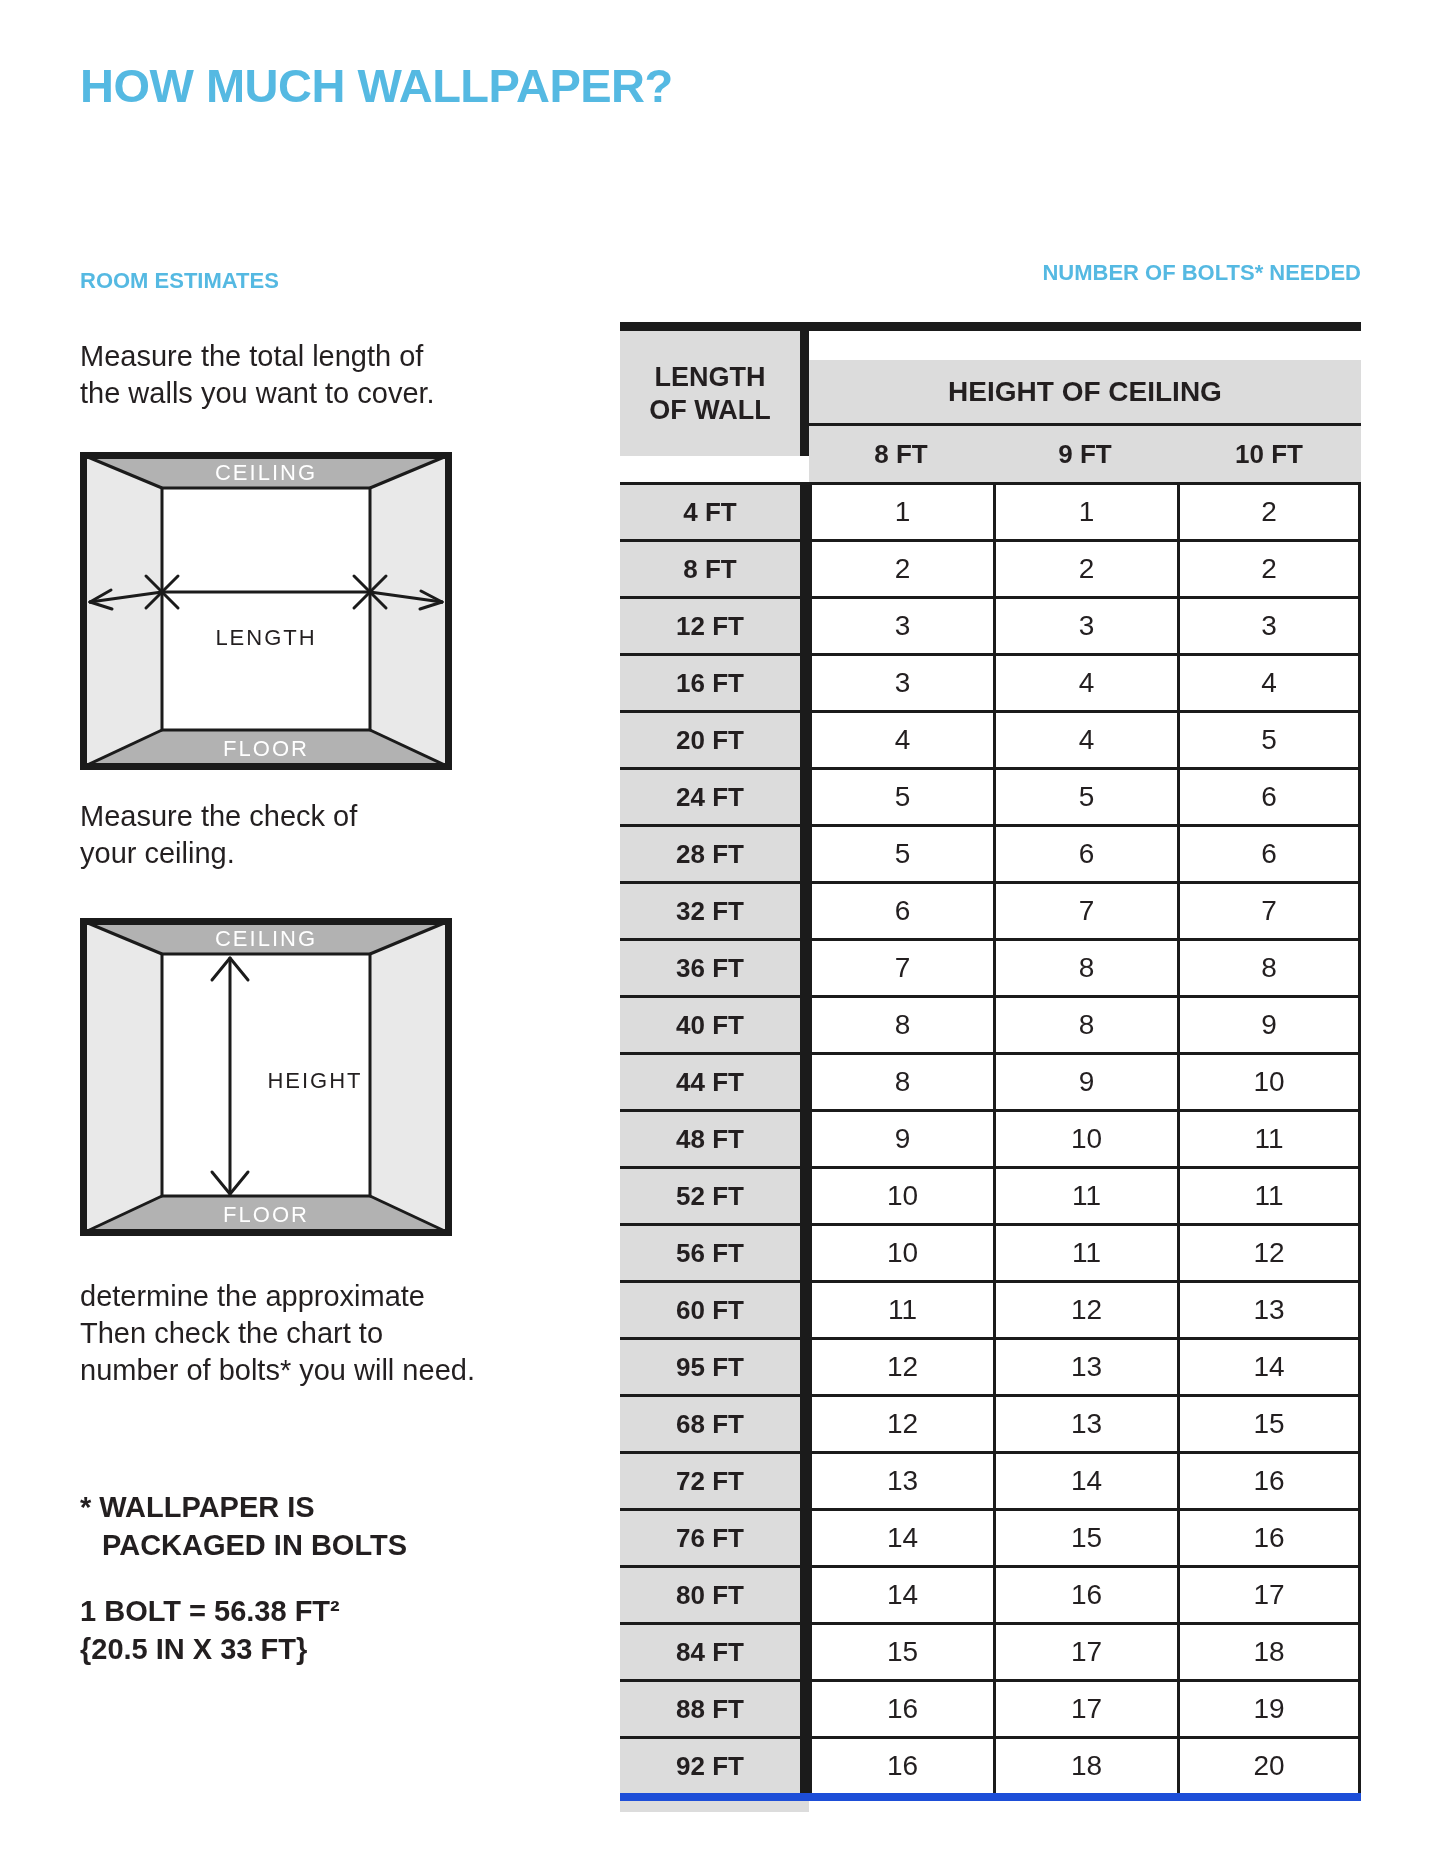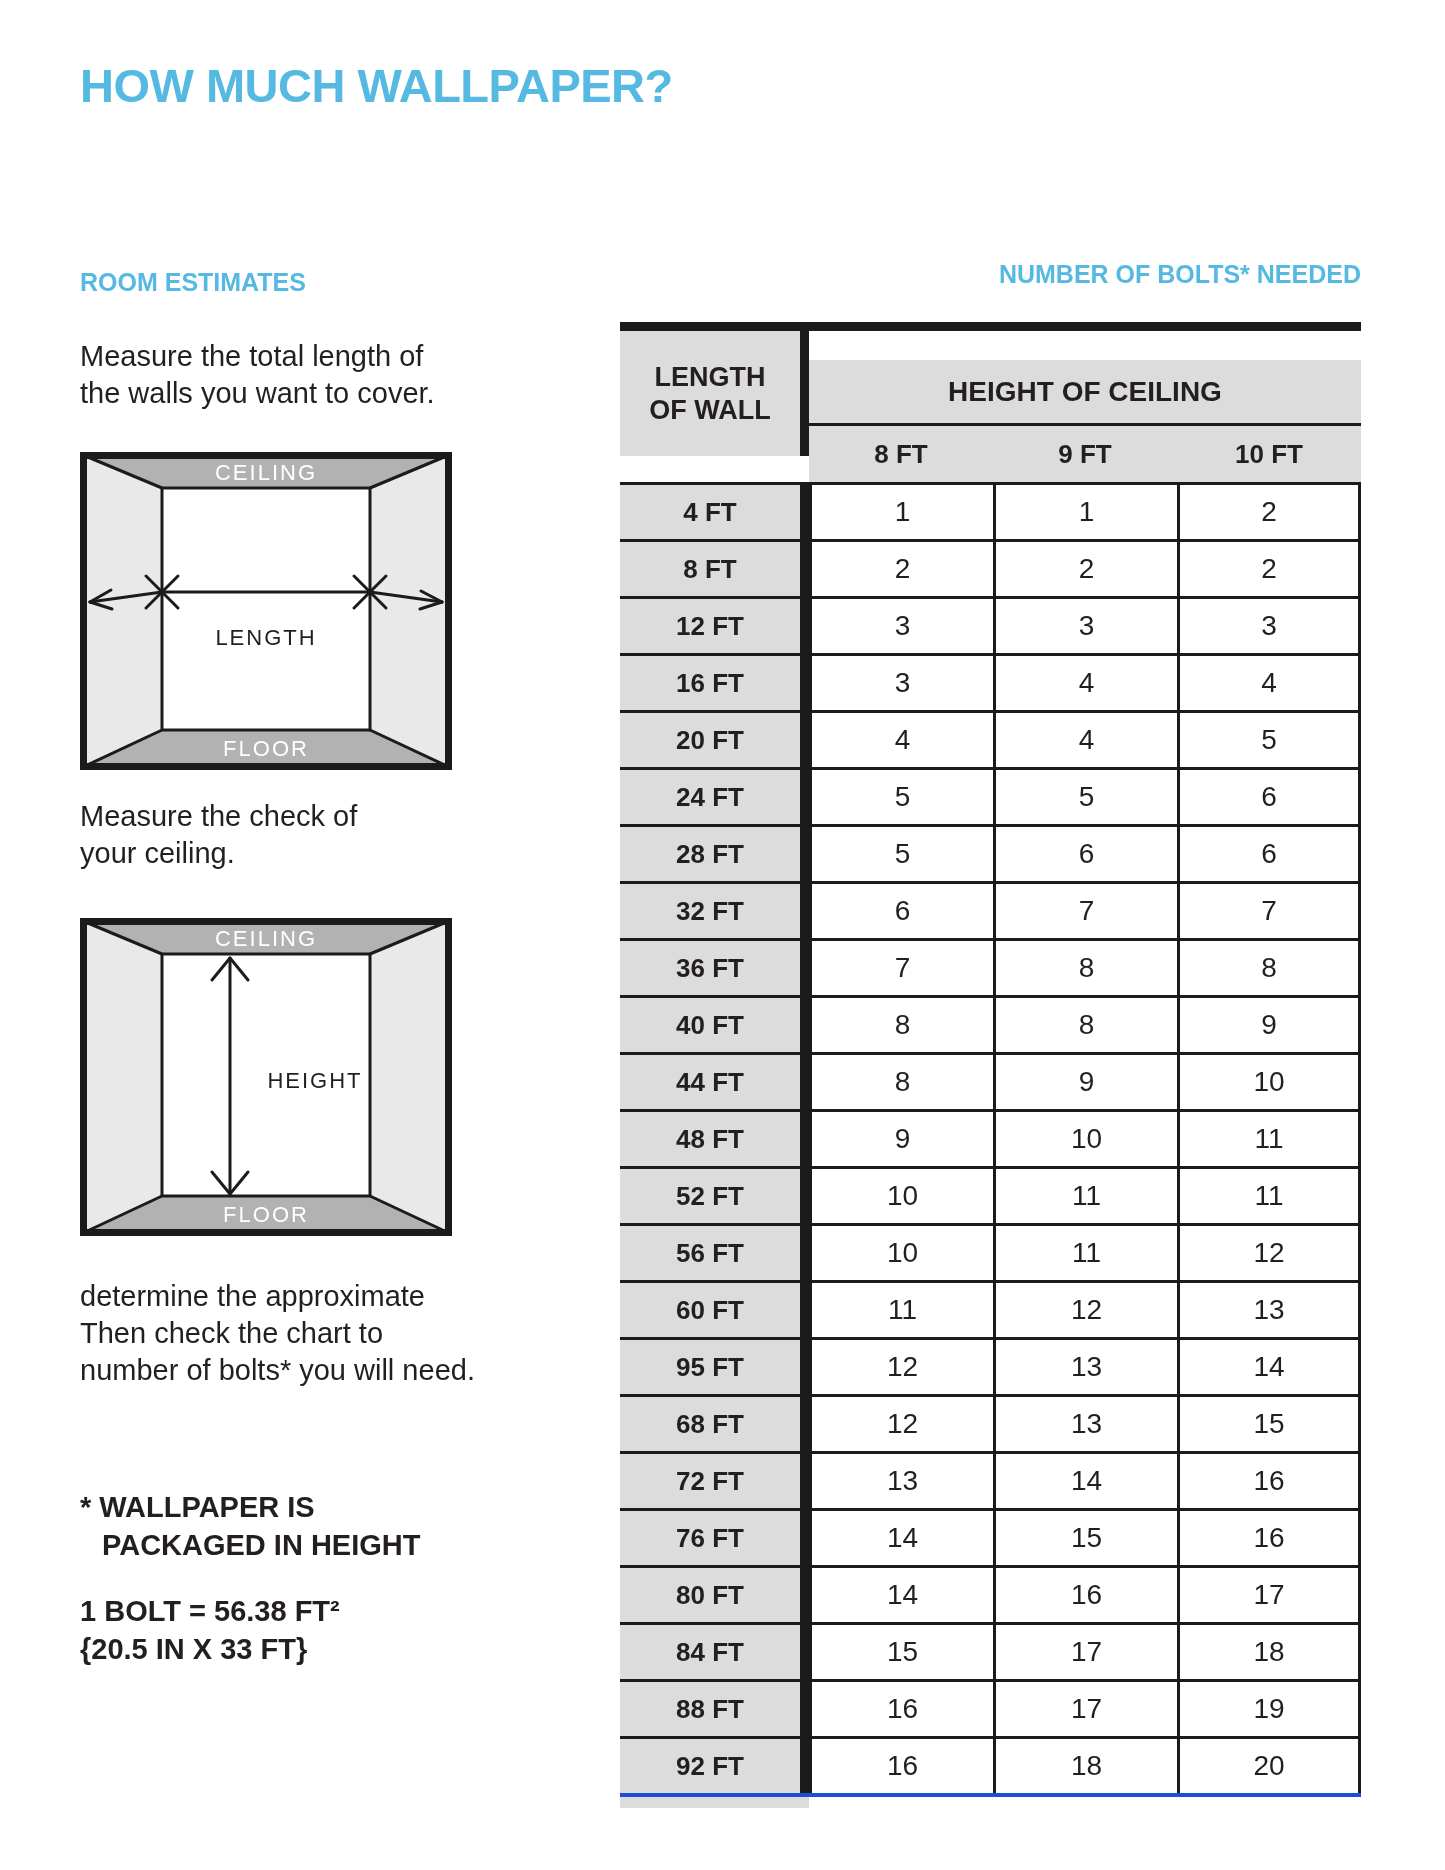--- a/index.html
+++ b/index.html
@@ -11,21 +11,21 @@
   .abs{position:absolute;}
 
   
   .page-title{
     left:80px;top:58px;font-size:47px;font-weight:bold;color:#55b9e2;
     letter-spacing:-0.5px;white-space:nowrap;
   }
 
   
   .sec-head{
-    font-size:25px;font-weight:bold;color:#55b9e2;white-space:nowrap;
+    font-size:22px;font-weight:bold;color:#55b9e2;white-space:nowrap;
   }
   .room-est{left:80px;top:268px;}
   .bolts-head{left:620px;top:260px;width:741px;text-align:right;}
 
   
   .para{font-size:29px;line-height:37px;color:#231f20;}
   .para1{left:80px;top:338px;}
   .para2{left:80px;top:798px;}
   .para3{left:80px;top:1278px;}
 
@@ -54,21 +54,21 @@
   .th-group{
     height:66px;background:#dcdcdc;border-bottom:3px solid #1b1b1b;
     box-sizing:border-box;display:flex;align-items:center;justify-content:center;
     font-size:28px;font-weight:bold;margin-top:29px;
   }
   .th-subs{display:flex;height:56px;background:#dcdcdc;}
   .th-sub{
     width:184px;display:flex;align-items:center;justify-content:center;
     font-size:26px;font-weight:bold;
   }
-  .tbody{border-bottom:4px solid #1d4ed8;}
+  .tbody{border-bottom:8px solid #1d4ed8;}
   .tr{display:flex;height:57px;}
   .td-label{
     width:189px;box-sizing:border-box;background:#dcdcdc;
     border-right:9px solid #1b1b1b;border-top:3px solid #1b1b1b;
     display:flex;align-items:center;justify-content:center;
     font-size:26px;font-weight:bold;
   }
   .td{
     width:184px;box-sizing:border-box;background:#ffffff;
     border-top:3px solid #1b1b1b;border-left:3px solid #1b1b1b;
@@ -155,21 +155,21 @@
 </svg>
 
 <div class="abs para para3">
   <div>determine the approximate</div>
   <div>Then check the chart to</div>
   <div>number of bolts* you will need.</div>
 </div>
 
 <div class="abs fnote fn1">
   <div>* WALLPAPER IS</div>
-  <div class="indent">PACKAGED IN HEIGHT</div>
+  <div class="indent">PACKAGED IN BOLTS</div>
 </div>
 
 <div class="abs fnote fn2">
   <div>1 BOLT = 56.38 FT²</div>
   <div>{20.5 IN X 33 FT}</div>
 </div>
 
 <div class="abs sec-head bolts-head">NUMBER OF BOLTS* NEEDED</div>
 
 <div class="abs bolt-table">

